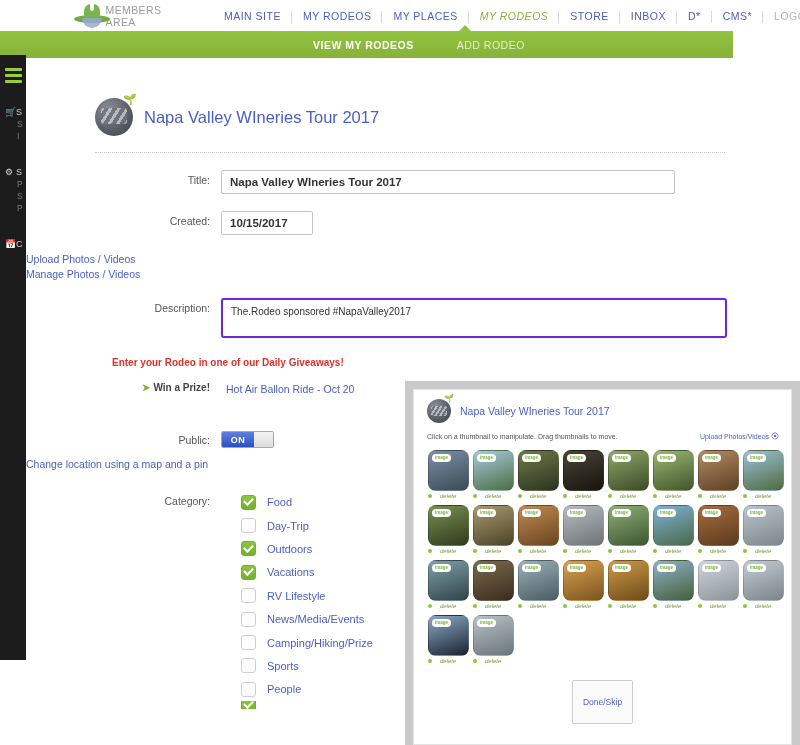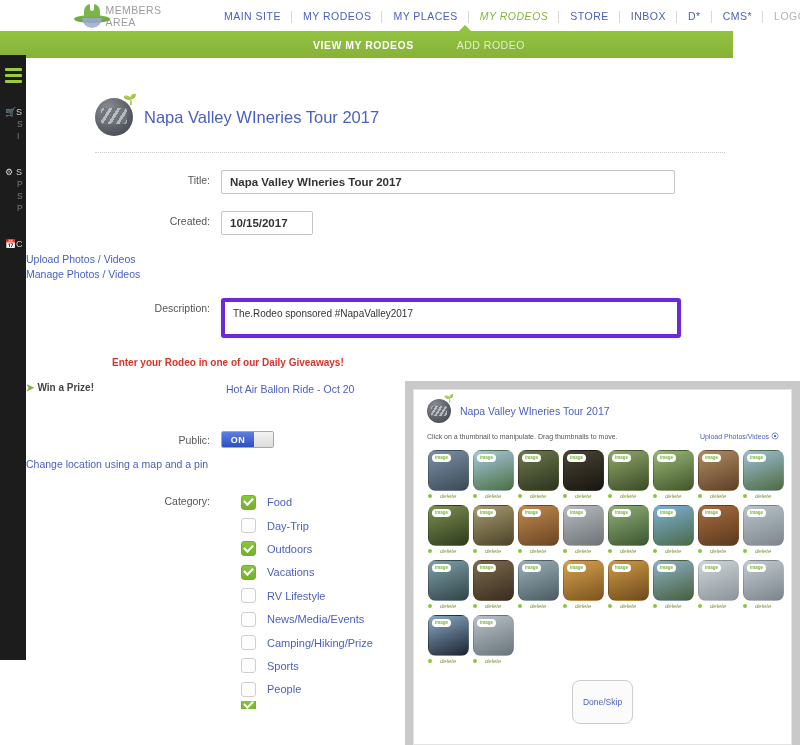--- a/index.html
+++ b/index.html
@@ -115,30 +115,30 @@
   .fval { flex:1; }
   input.txt {
     border:1px solid #c4c4c4; background:#fff; border-radius:2px;
     font-family:"Liberation Sans", sans-serif; font-size:11.5px;
     font-weight:bold; color:#333; padding:5px 8px; outline:none;
   }
   input.title-input { width:454px; }
   input.date-input { width:92px; font-weight:bold; }
   .linkline { display:block; color:#4a5fc1; font-size:10.5px; text-decoration:none; line-height:14.5px; }
   textarea.desc {
-    width:460px; height:40px; resize:none;
-    border:4px solid #6d28d9; border-radius:3px;
+    width:506px; height:40px; resize:none;
+    border:2px solid #6d28d9; border-radius:3px;
     font-family:"Liberation Sans", sans-serif;
     font-size:10px; color:#333; padding:6px 8px; outline:none;
     box-shadow:0 0 2px rgba(120,150,220,.35);
   }
   .giveaway { color:#d9342b; font-size:10px; font-weight:bold; margin:16px 0 0 86px; }
   .prize-row { display:flex; margin-top:14px; }
   .prize-label {
-    width:195px; text-align:left; padding-right:11px;
+    width:195px; text-align:right; padding-right:11px;
     font-size:10px; color:#444; font-weight:bold; flex:none;
   }
   .prize-label .arr { color:#7cb342; margin-right:3px; font-weight:bold; }
   .prize-link { color:#4a5fc1; font-size:10.5px; text-decoration:none; padding-left:5px; }
 
   
   .toggle {
     width:53px; height:17px; border-radius:2px; overflow:hidden;
     display:flex; border:1px solid #9aa8c8; margin-top:1px;
   }
@@ -217,21 +217,21 @@
     display:flex; align-items:center; margin-top:2px; font-size:6px;
   }
   .dot {
     width:4px; height:4px; border-radius:50%;
     background:#8cc63f; flex:none;
   }
   .del { color:#7a9a3e; margin-left:8px; font-style:italic; }
   .done-wrap { text-align:center; margin-top:16px; }
   .done-btn {
     display:inline-block; border:1px solid #cdcdcd; background:#fbfbfb;
-    color:#4a5fc1; font-size:8.5px; padding:16px 10px; border-radius:8px;
+    color:#4a5fc1; font-size:8.5px; padding:16px 10px; border-radius:2px;
     font-family:"Liberation Sans", sans-serif; cursor:pointer;
   }
 </style>
 </head>
 <body>
 
 <div class="topbar">
   <div class="logo-wrap">
     <div class="hat-logo">
       <div class="hat-brim"></div>

